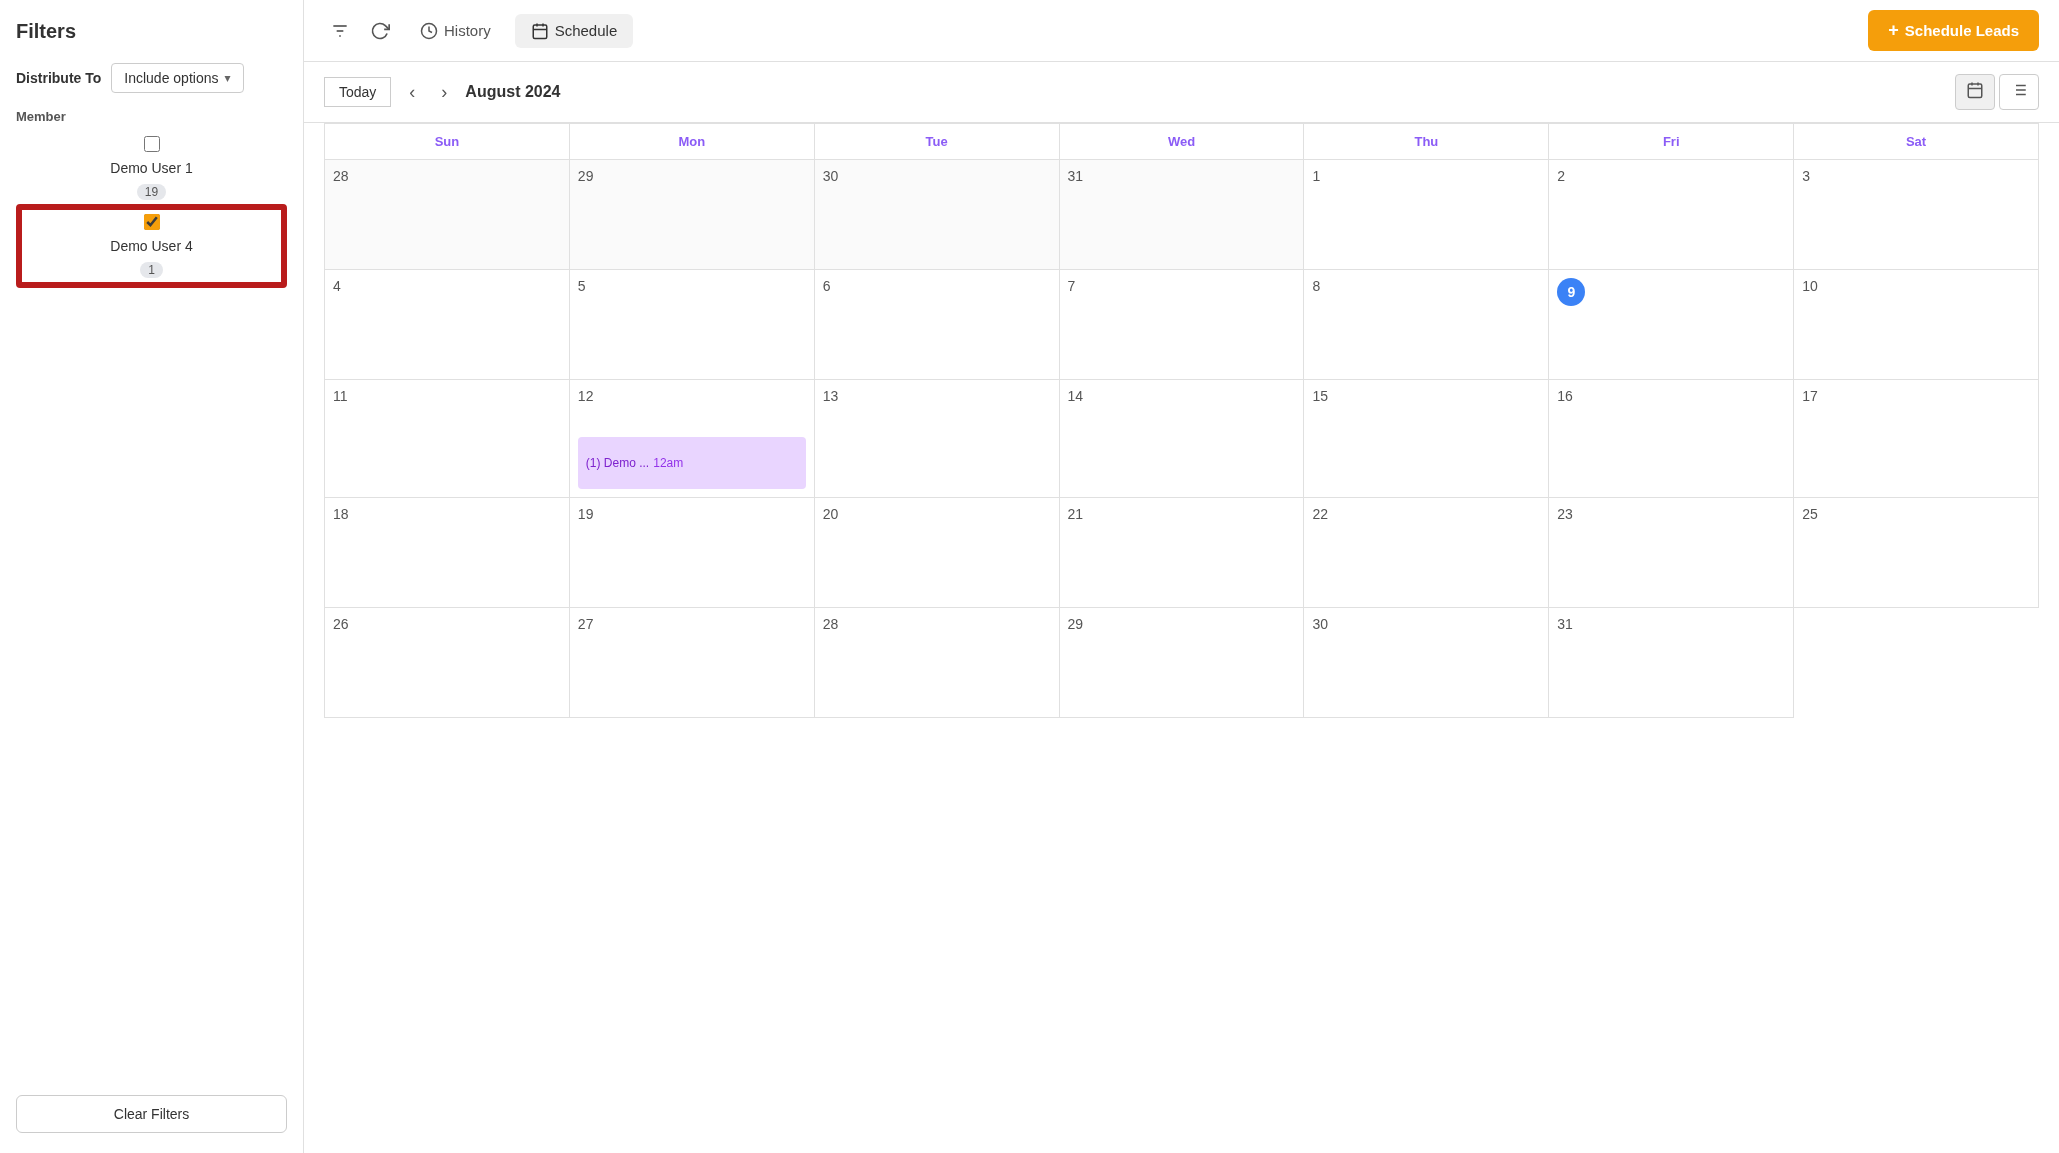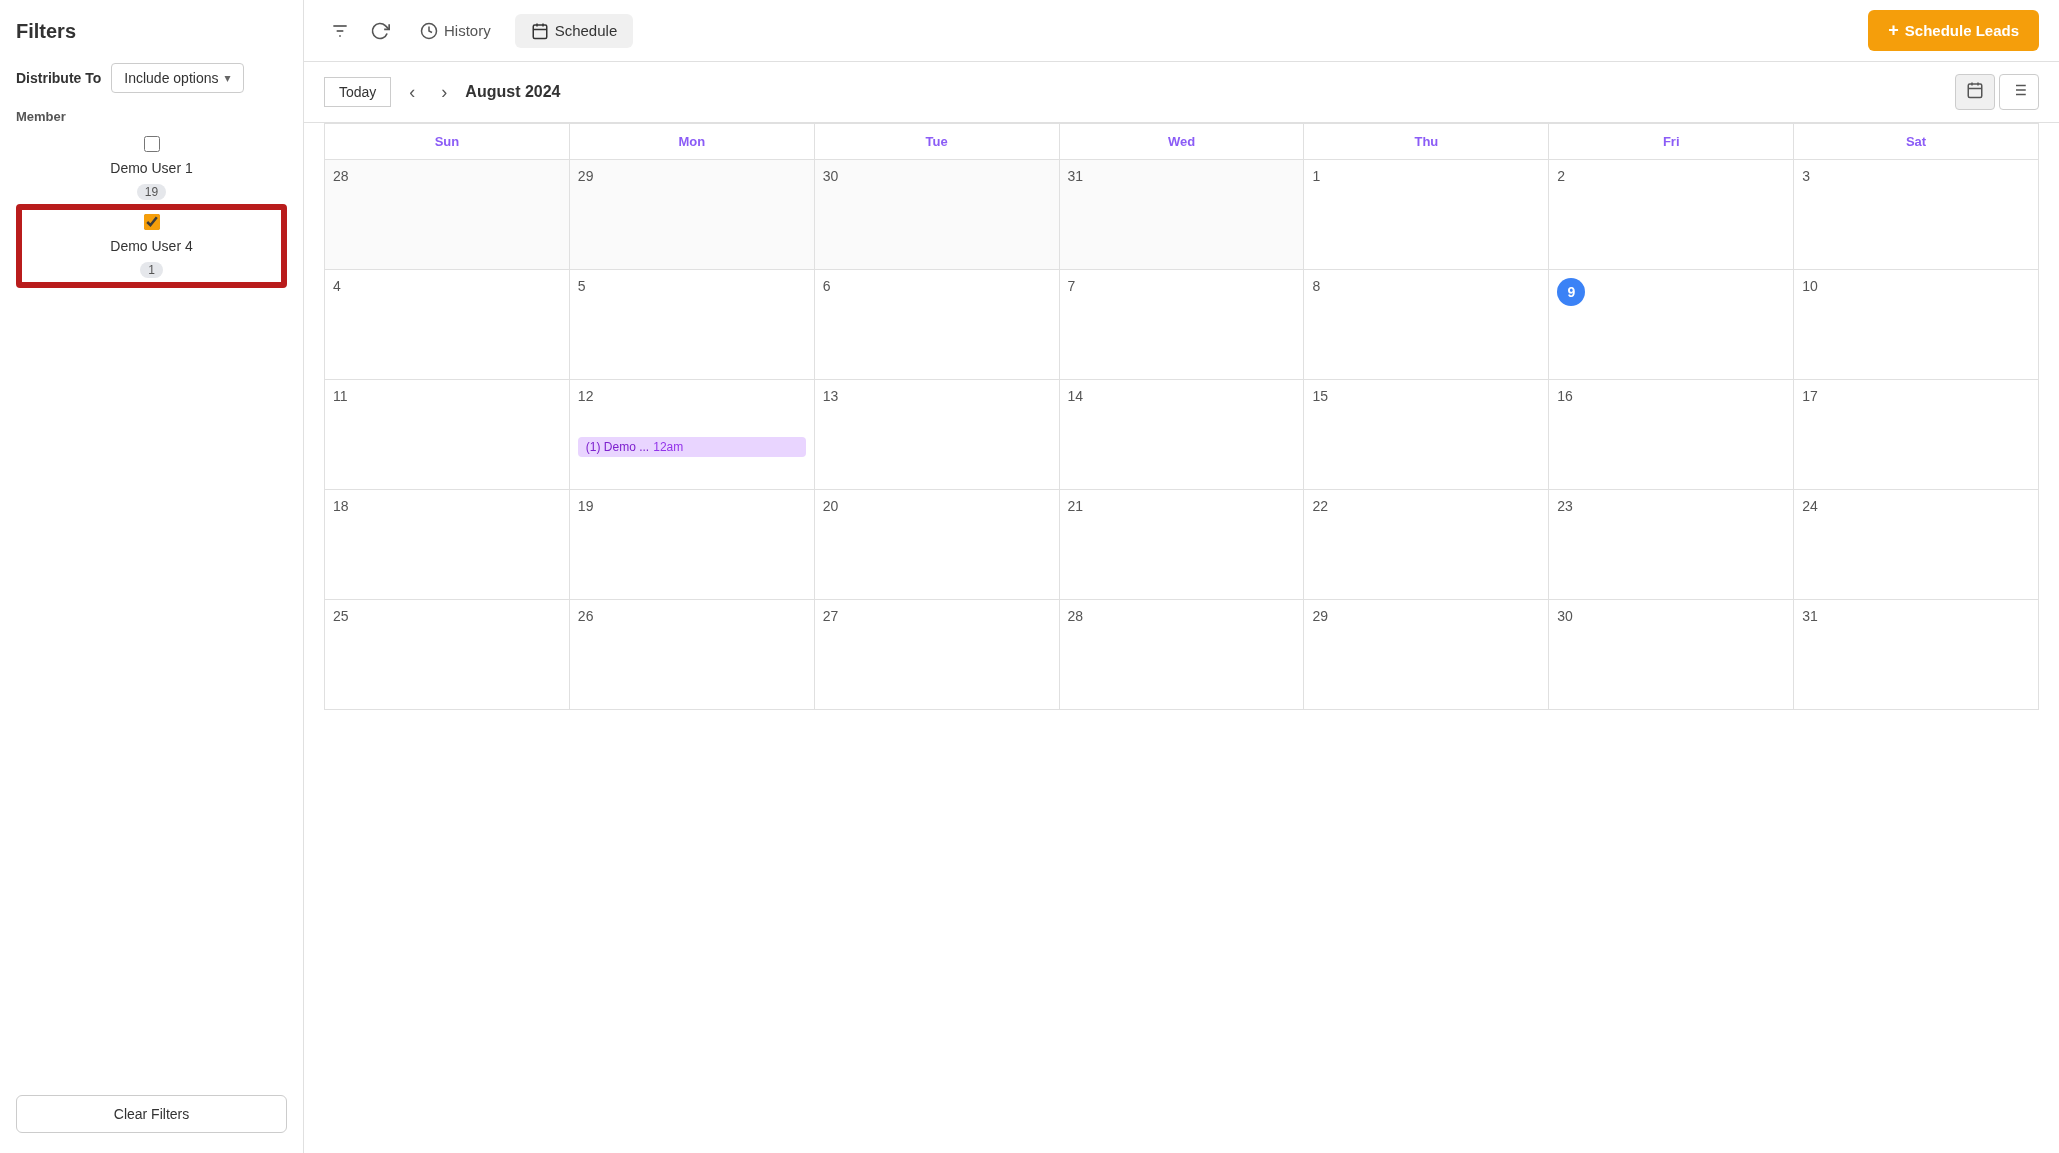--- a/index.html
+++ b/index.html
@@ -245,21 +245,21 @@
       height: 28px;
       border-radius: 50%;
       display: flex;
       align-items: center;
       justify-content: center;
       font-weight: 600;
     }
     .event-chip {
       background: #e9d5ff;
       border-radius: 4px;
-      padding: 3px 8px;
+      padding: 19px 8px;
       font-size: 12px;
       color: #7e22ce;
       display: flex;
       align-items: center;
       gap: 4px;
       cursor: pointer;
       white-space: nowrap;
       overflow: hidden;
       margin-top: 33px;
     }
@@ -452,23 +452,20 @@
         <div class="day-cell">
           <div class="day-number">21</div>
         </div>
         <div class="day-cell">
           <div class="day-number">22</div>
         </div>
         <div class="day-cell">
           <div class="day-number">23</div>
         </div>
         <div class="day-cell">
-          <div class="day-number">24</div>
-        </div>
-        <div class="day-cell">
           <div class="day-number">25</div>
         </div>
         <div class="day-cell">
           <div class="day-number">26</div>
         </div>
         <div class="day-cell">
           <div class="day-number">27</div>
         </div>
         <div class="day-cell">
           <div class="day-number">28</div>

